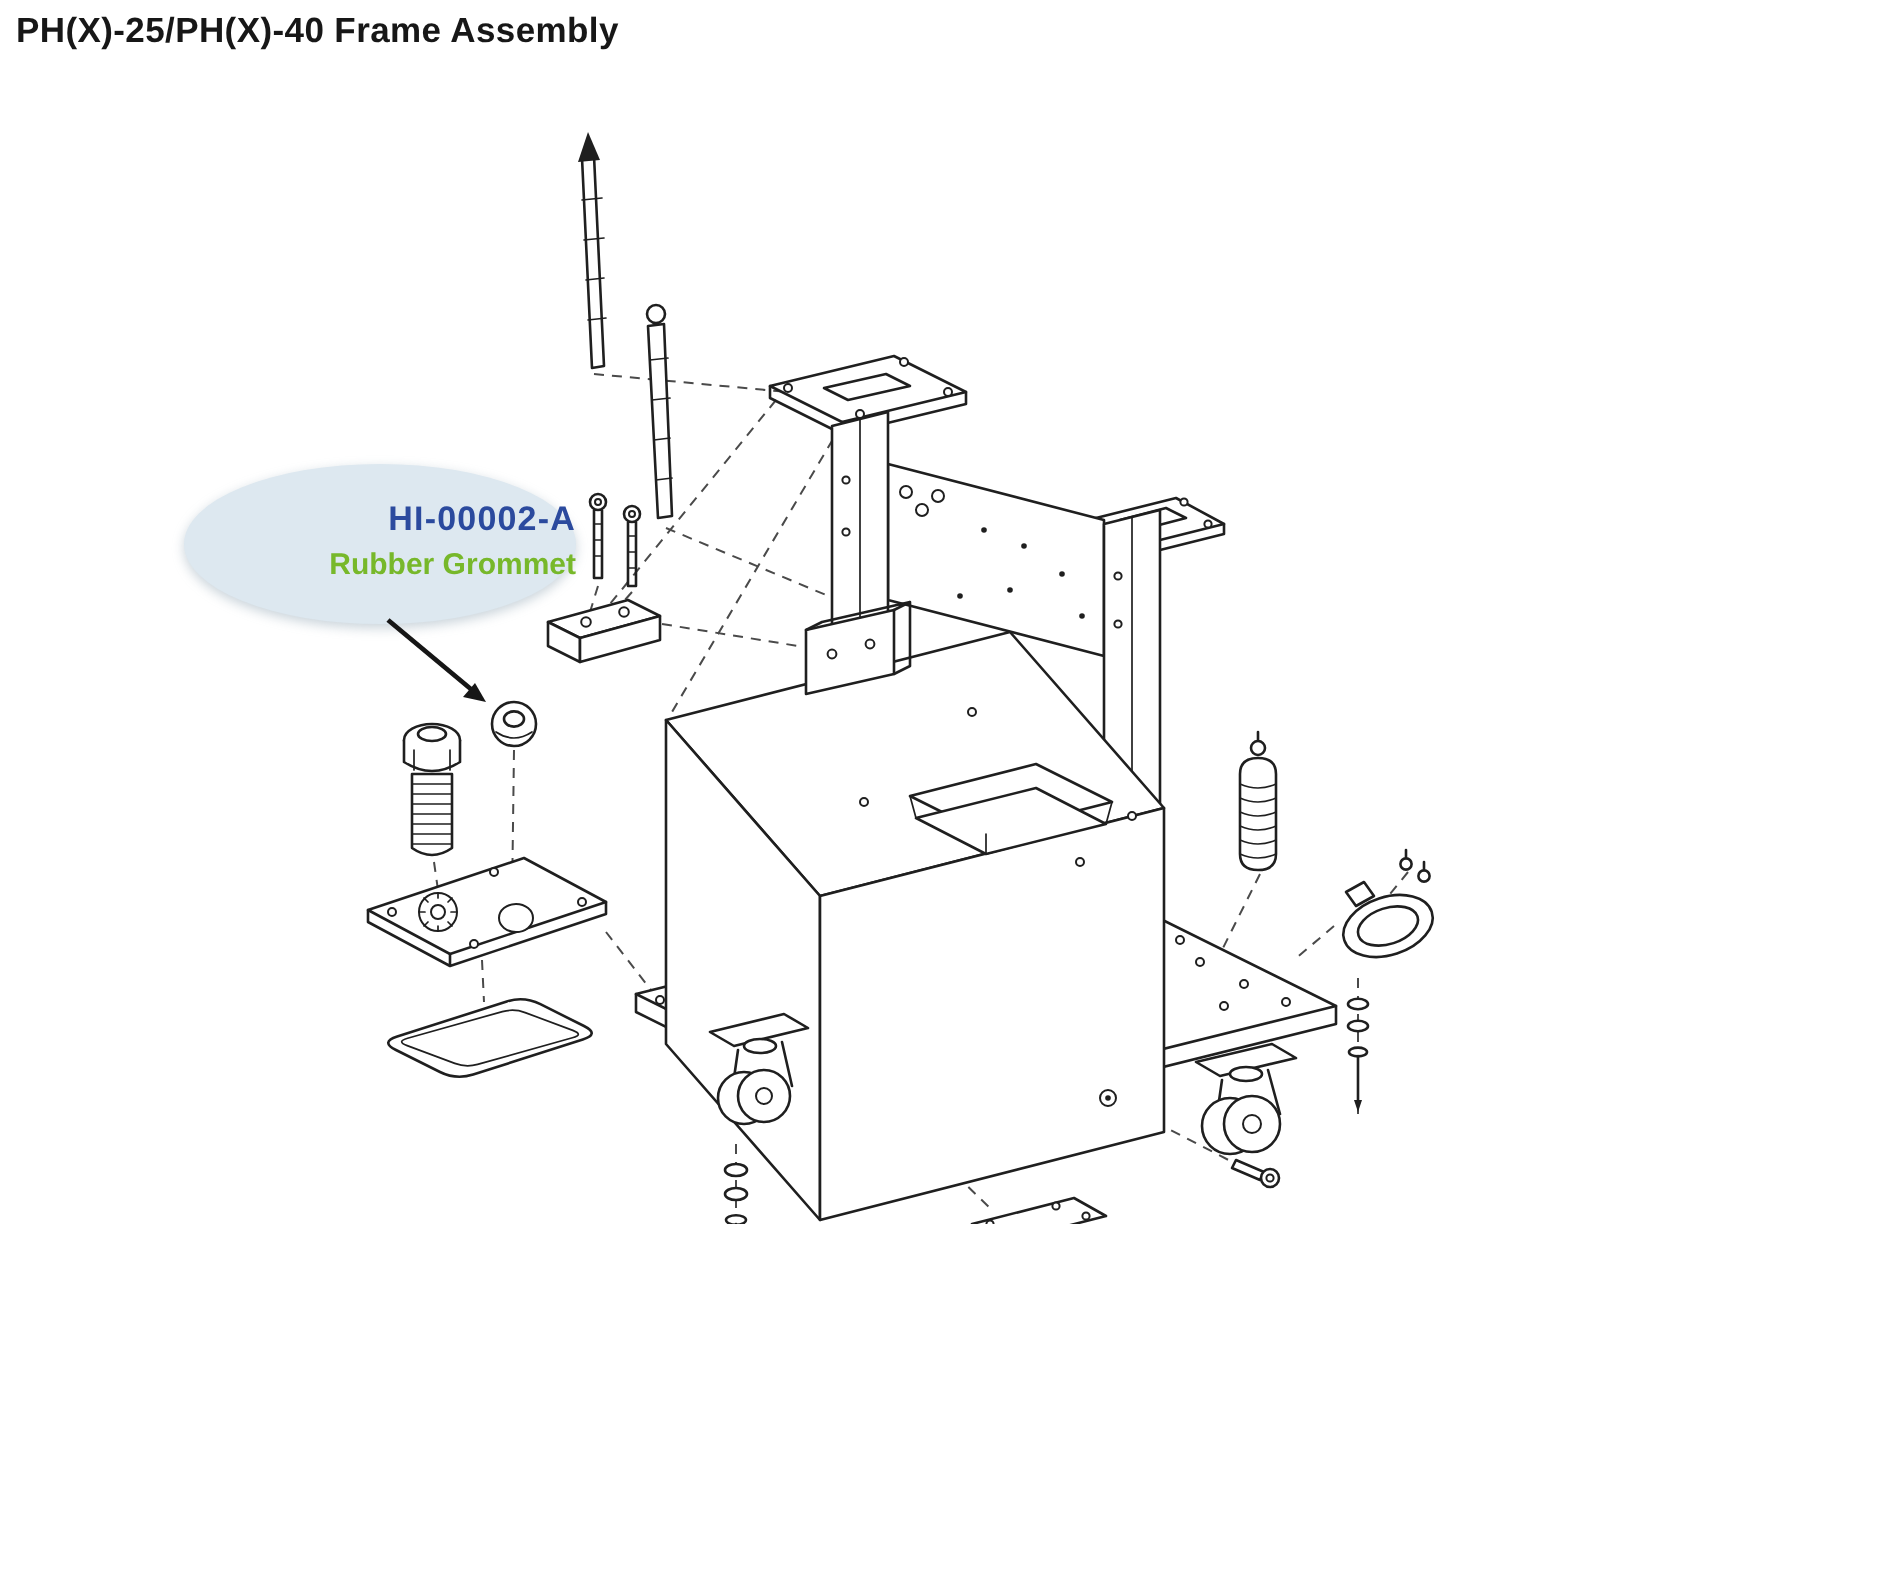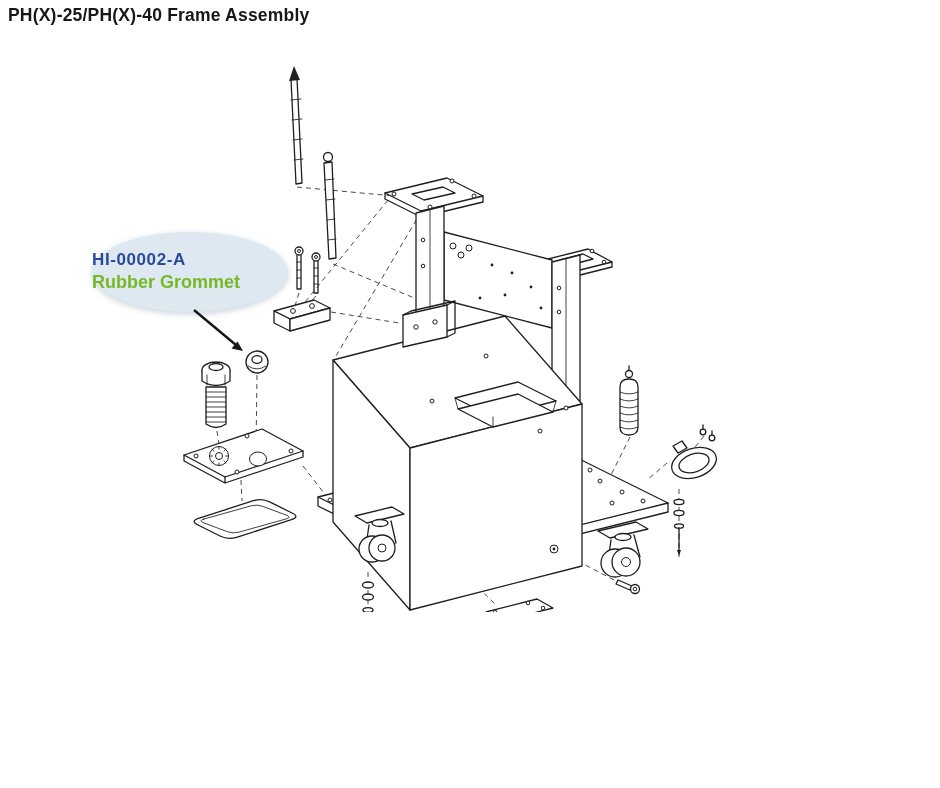--- a/index.html
+++ b/index.html
@@ -9,24 +9,24 @@
               color:#171717;letter-spacing:.2px;}
   .diagram-svg{position:absolute;left:0;top:0;}
   
   .ln{stroke:#1f1f1f;stroke-width:1.3;fill:none;stroke-linecap:round;stroke-linejoin:round;}
   .thin{stroke:#1f1f1f;stroke-width:.85;fill:none;stroke-linecap:round;}
   .fw{fill:#ffffff;stroke:#1f1f1f;stroke-width:1.3;stroke-linejoin:round;}
   .dot{fill:#ffffff;stroke:#1f1f1f;stroke-width:1;}
   .blk{fill:#1f1f1f;stroke:none;}
   .dash{stroke:#4a4a4a;stroke-width:1;fill:none;stroke-dasharray:5 4;}
   
-  .callout-text{position:absolute;left:92px;top:250px;width:196px;text-align:left;
+  .callout-text{position:absolute;left:92px;top:250px;width:196px;text-align:right;
                 pointer-events:none;}
   .part-number{font-size:17px;font-weight:700;color:#2b4a9e;letter-spacing:.6px;line-height:20px;}
-  .part-label{font-size:18px;font-weight:700;color:#77b82a;line-height:19px;margin-top:3px;}
+  .part-label{font-size:15px;font-weight:700;color:#77b82a;line-height:19px;margin-top:3px;}
 </style>
 </head>
 <body>
 
 <div class="stage">
 
   <div class="page-title">PH(X)-25/PH(X)-40 Frame Assembly</div>
 
   <svg class="diagram-svg" width="940" height="788" viewBox="0 0 940 788" xmlns="http://www.w3.org/2000/svg">
 

